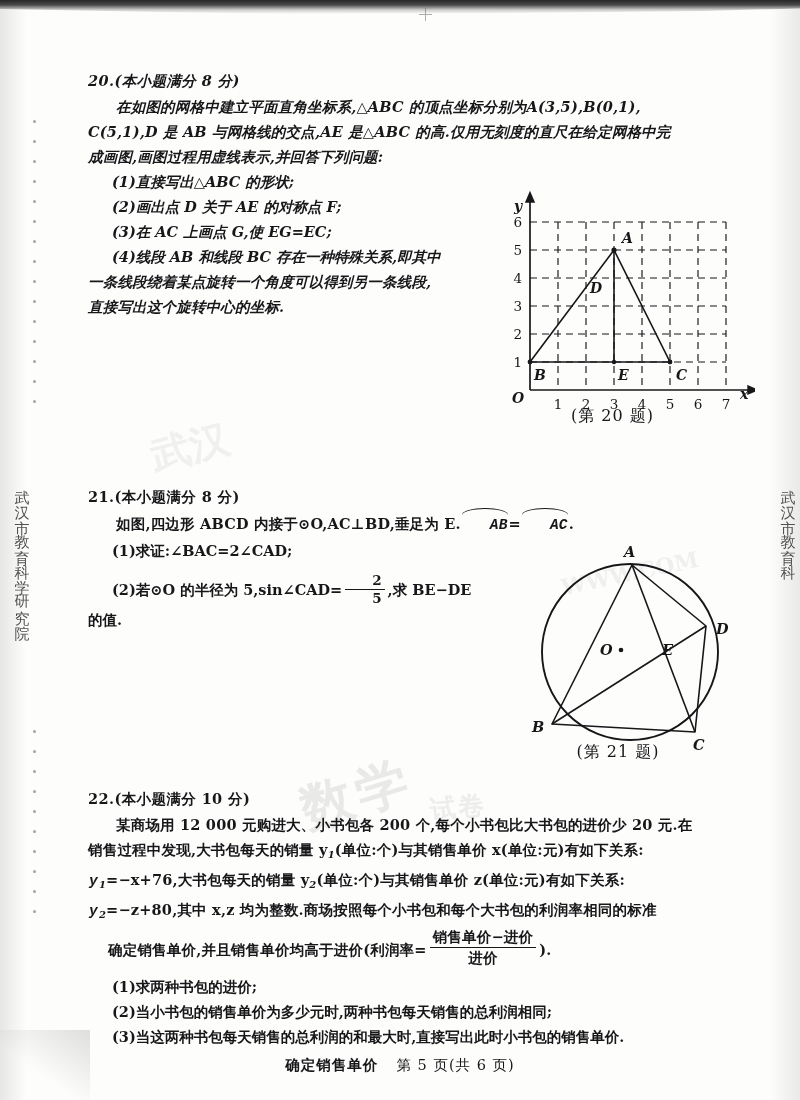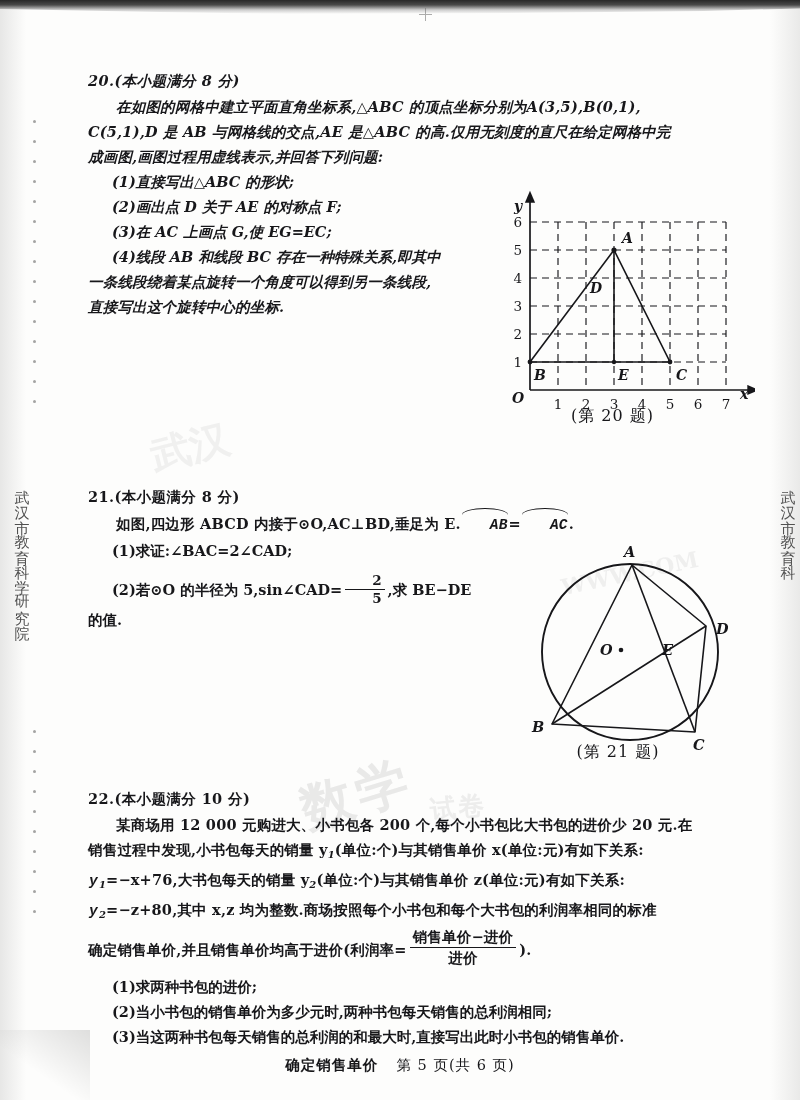--- a/index.html
+++ b/index.html
@@ -262,29 +262,29 @@
         <text x="80" y="123">O</text>
       </g>
     </svg>
   </div>
   <div class="caption" style="position:absolute;left:543px;top:742px;width:150px;">(第 21 题)</div>
 
   <div class="prob" id="problem-22" style="left:88px;top:790px;width:630px;">
     <div class="head">22.(本小题满分 10 分)</div>
     <div class="para indent" style="width:625px;margin-top:3px;">某商场用 12 000 元购进大、小书包各 200 个,每个小书包比大书包的进价少 20 元.在</div>
     <div class="para" style="width:625px;">
-      <span>销售过程中发现,小书包每天的销量 y</span><span class="sub-idx">1</span><span>(单位:个)与其销售单价 x(单位:元)有如下关系:</span>
+      <span>销售过程中发现,大书包每天的销量 y</span><span class="sub-idx">1</span><span>(单位:个)与其销售单价 x(单位:元)有如下关系:</span>
     </div>
     <div class="para" style="width:625px;">
       <i class="v">y</i><span class="sub-idx">1</span><span>=−x+76,大书包每天的销量 y</span><span class="sub-idx">2</span><span>(单位:个)与其销售单价 z(单位:元)有如下关系:</span>
     </div>
     <div class="para" style="width:625px;">
       <i class="v">y</i><span class="sub-idx">2</span><span>=−z+80,其中 x,z 均为整数.商场按照每个小书包和每个大书包的利润率相同的标准</span>
     </div>
-    <div class="para" style="width:625px;line-height:34px;">
+    <div class="para" style="width:625px;line-height:34px;margin-left:20px;">
       <span>确定销售单价,并且销售单价均高于进价(利润率=</span><span class="frac big"><span class="n">销售单价−进价</span><span class="d">进价</span></span><span>).</span>
     </div>
     <div class="sub" style="width:600px;margin-top:6px;">(1)求两种书包的进价;</div>
     <div class="sub" style="width:600px;">(2)当小书包的销售单价为多少元时,两种书包每天销售的总利润相同;</div>
     <div class="sub" style="width:600px;">(3)当这两种书包每天销售的总利润的和最大时,直接写出此时小书包的销售单价.</div>
   </div>
 
   <div id="footer">
     <span>确定销售单价</span>&nbsp;&nbsp;&nbsp;<span class="pg">第 5 页(共 6 页)</span>
   </div>

